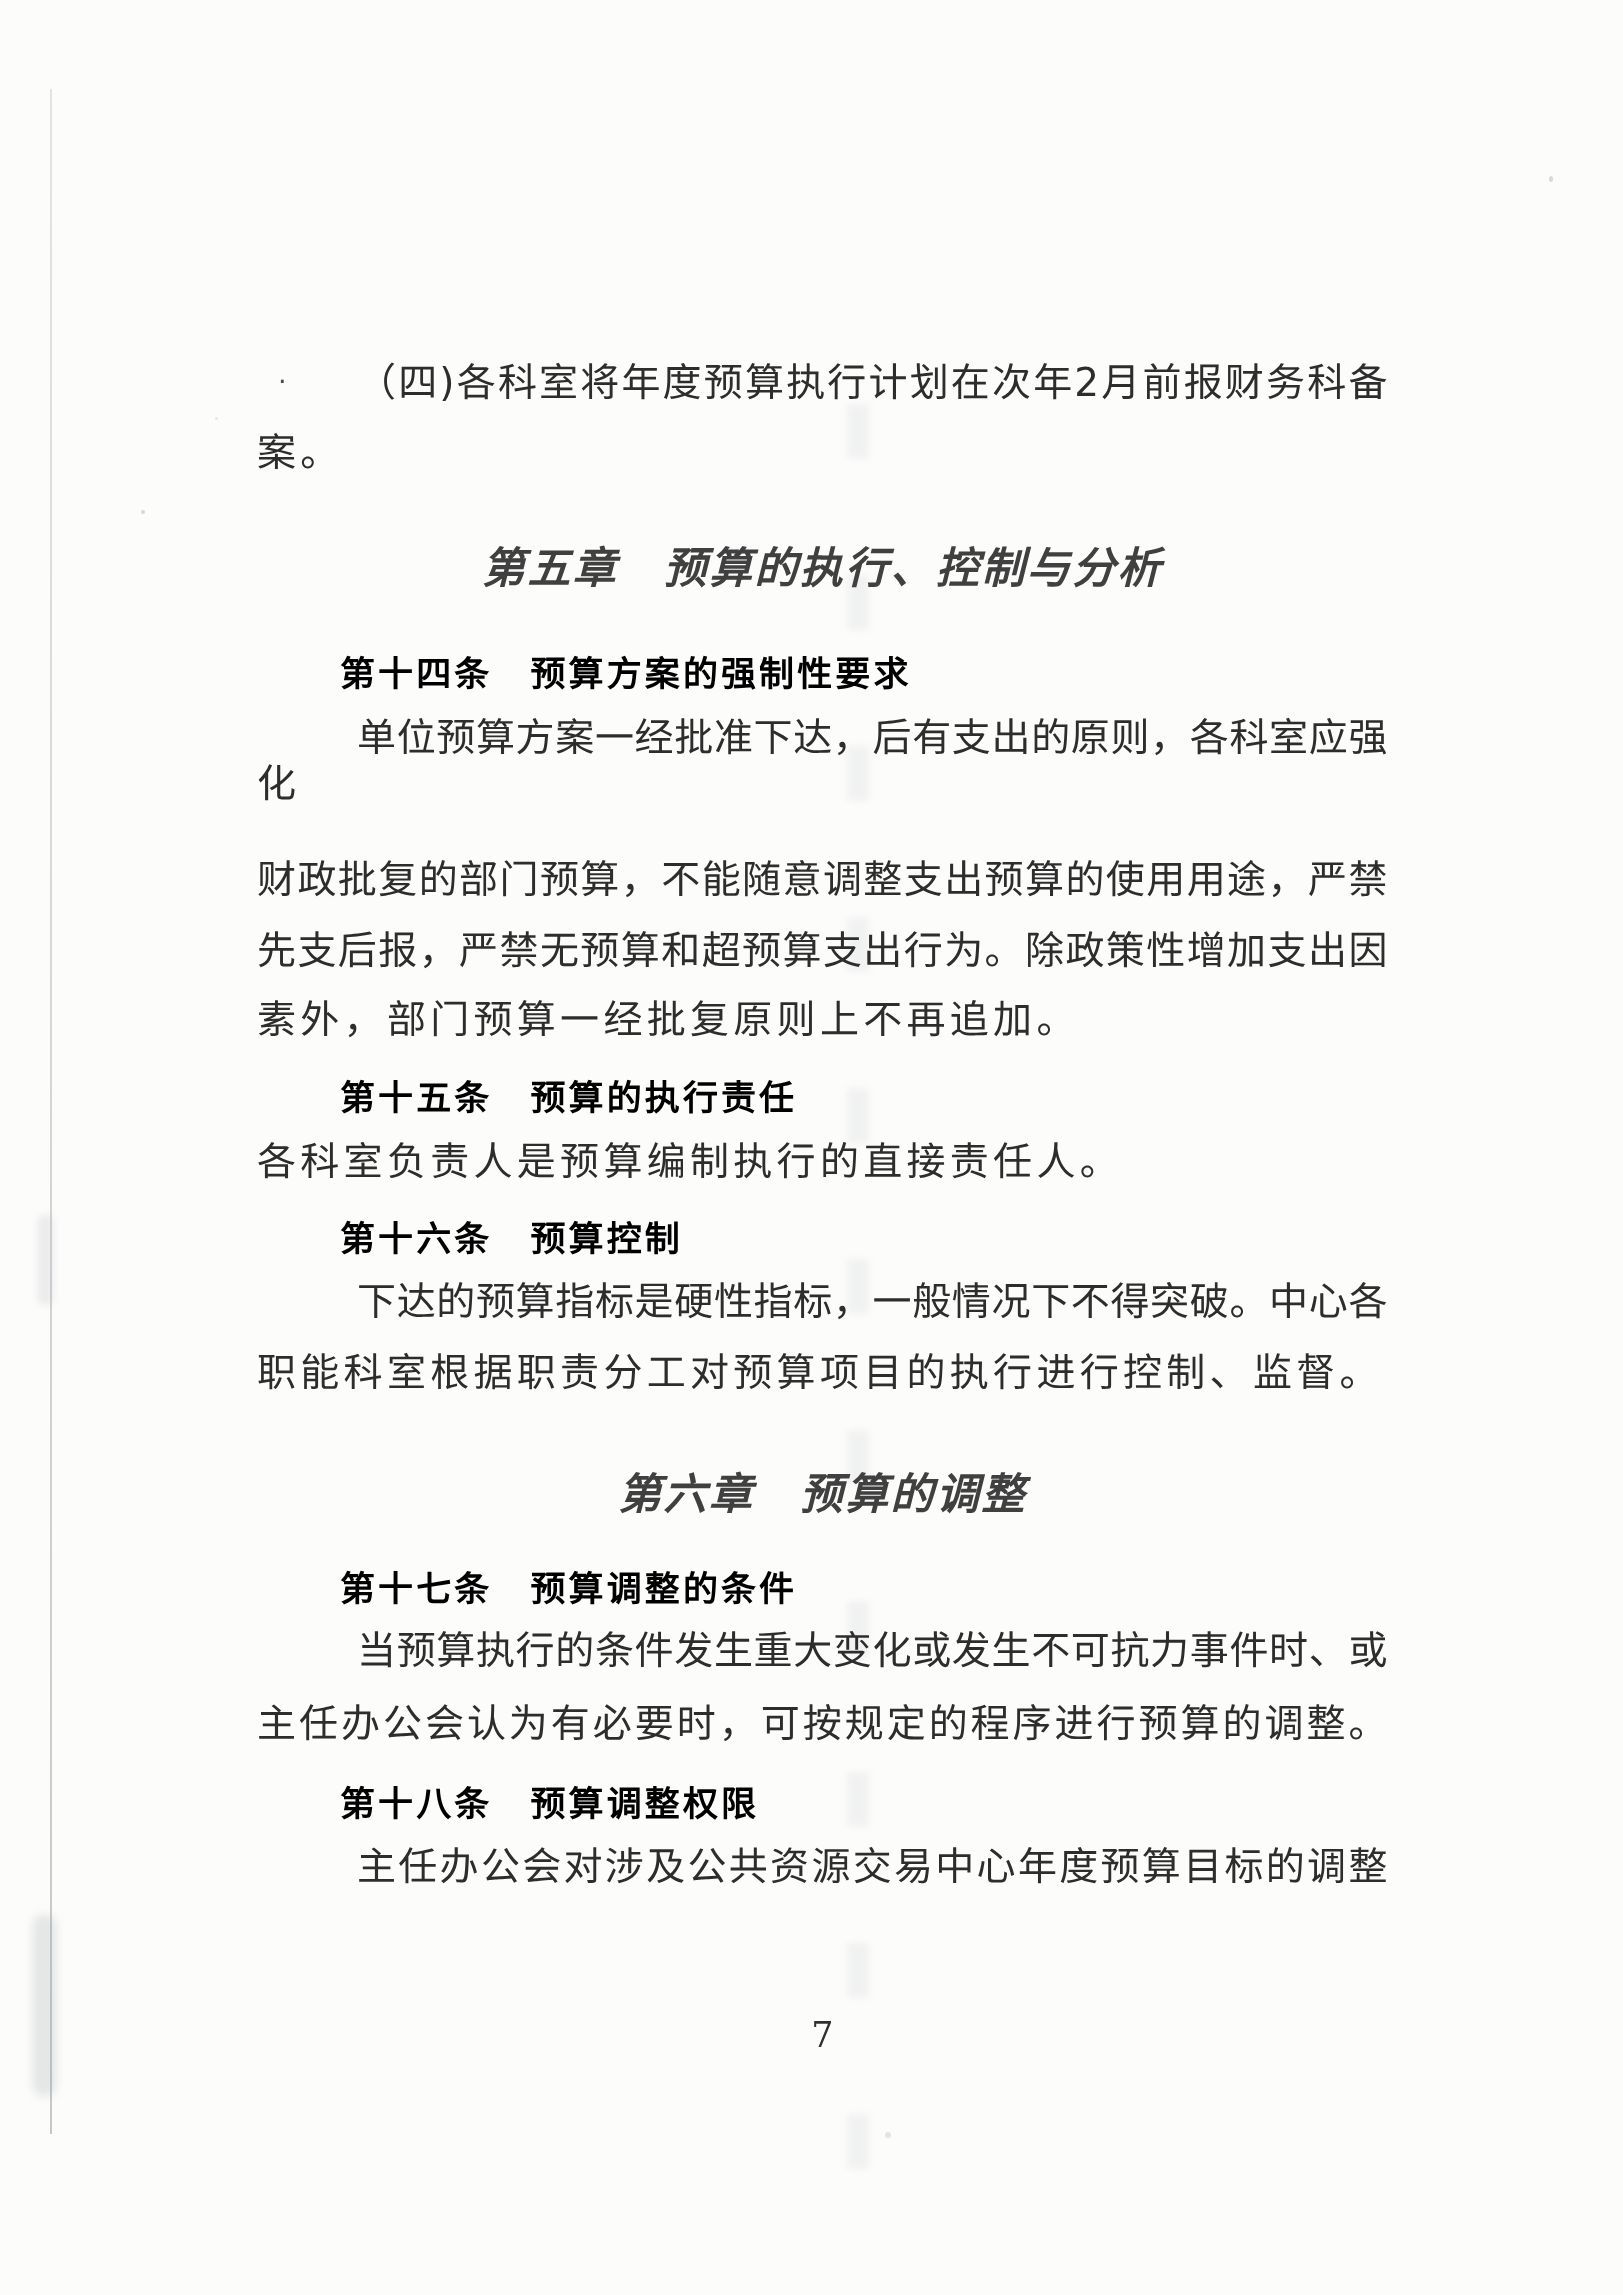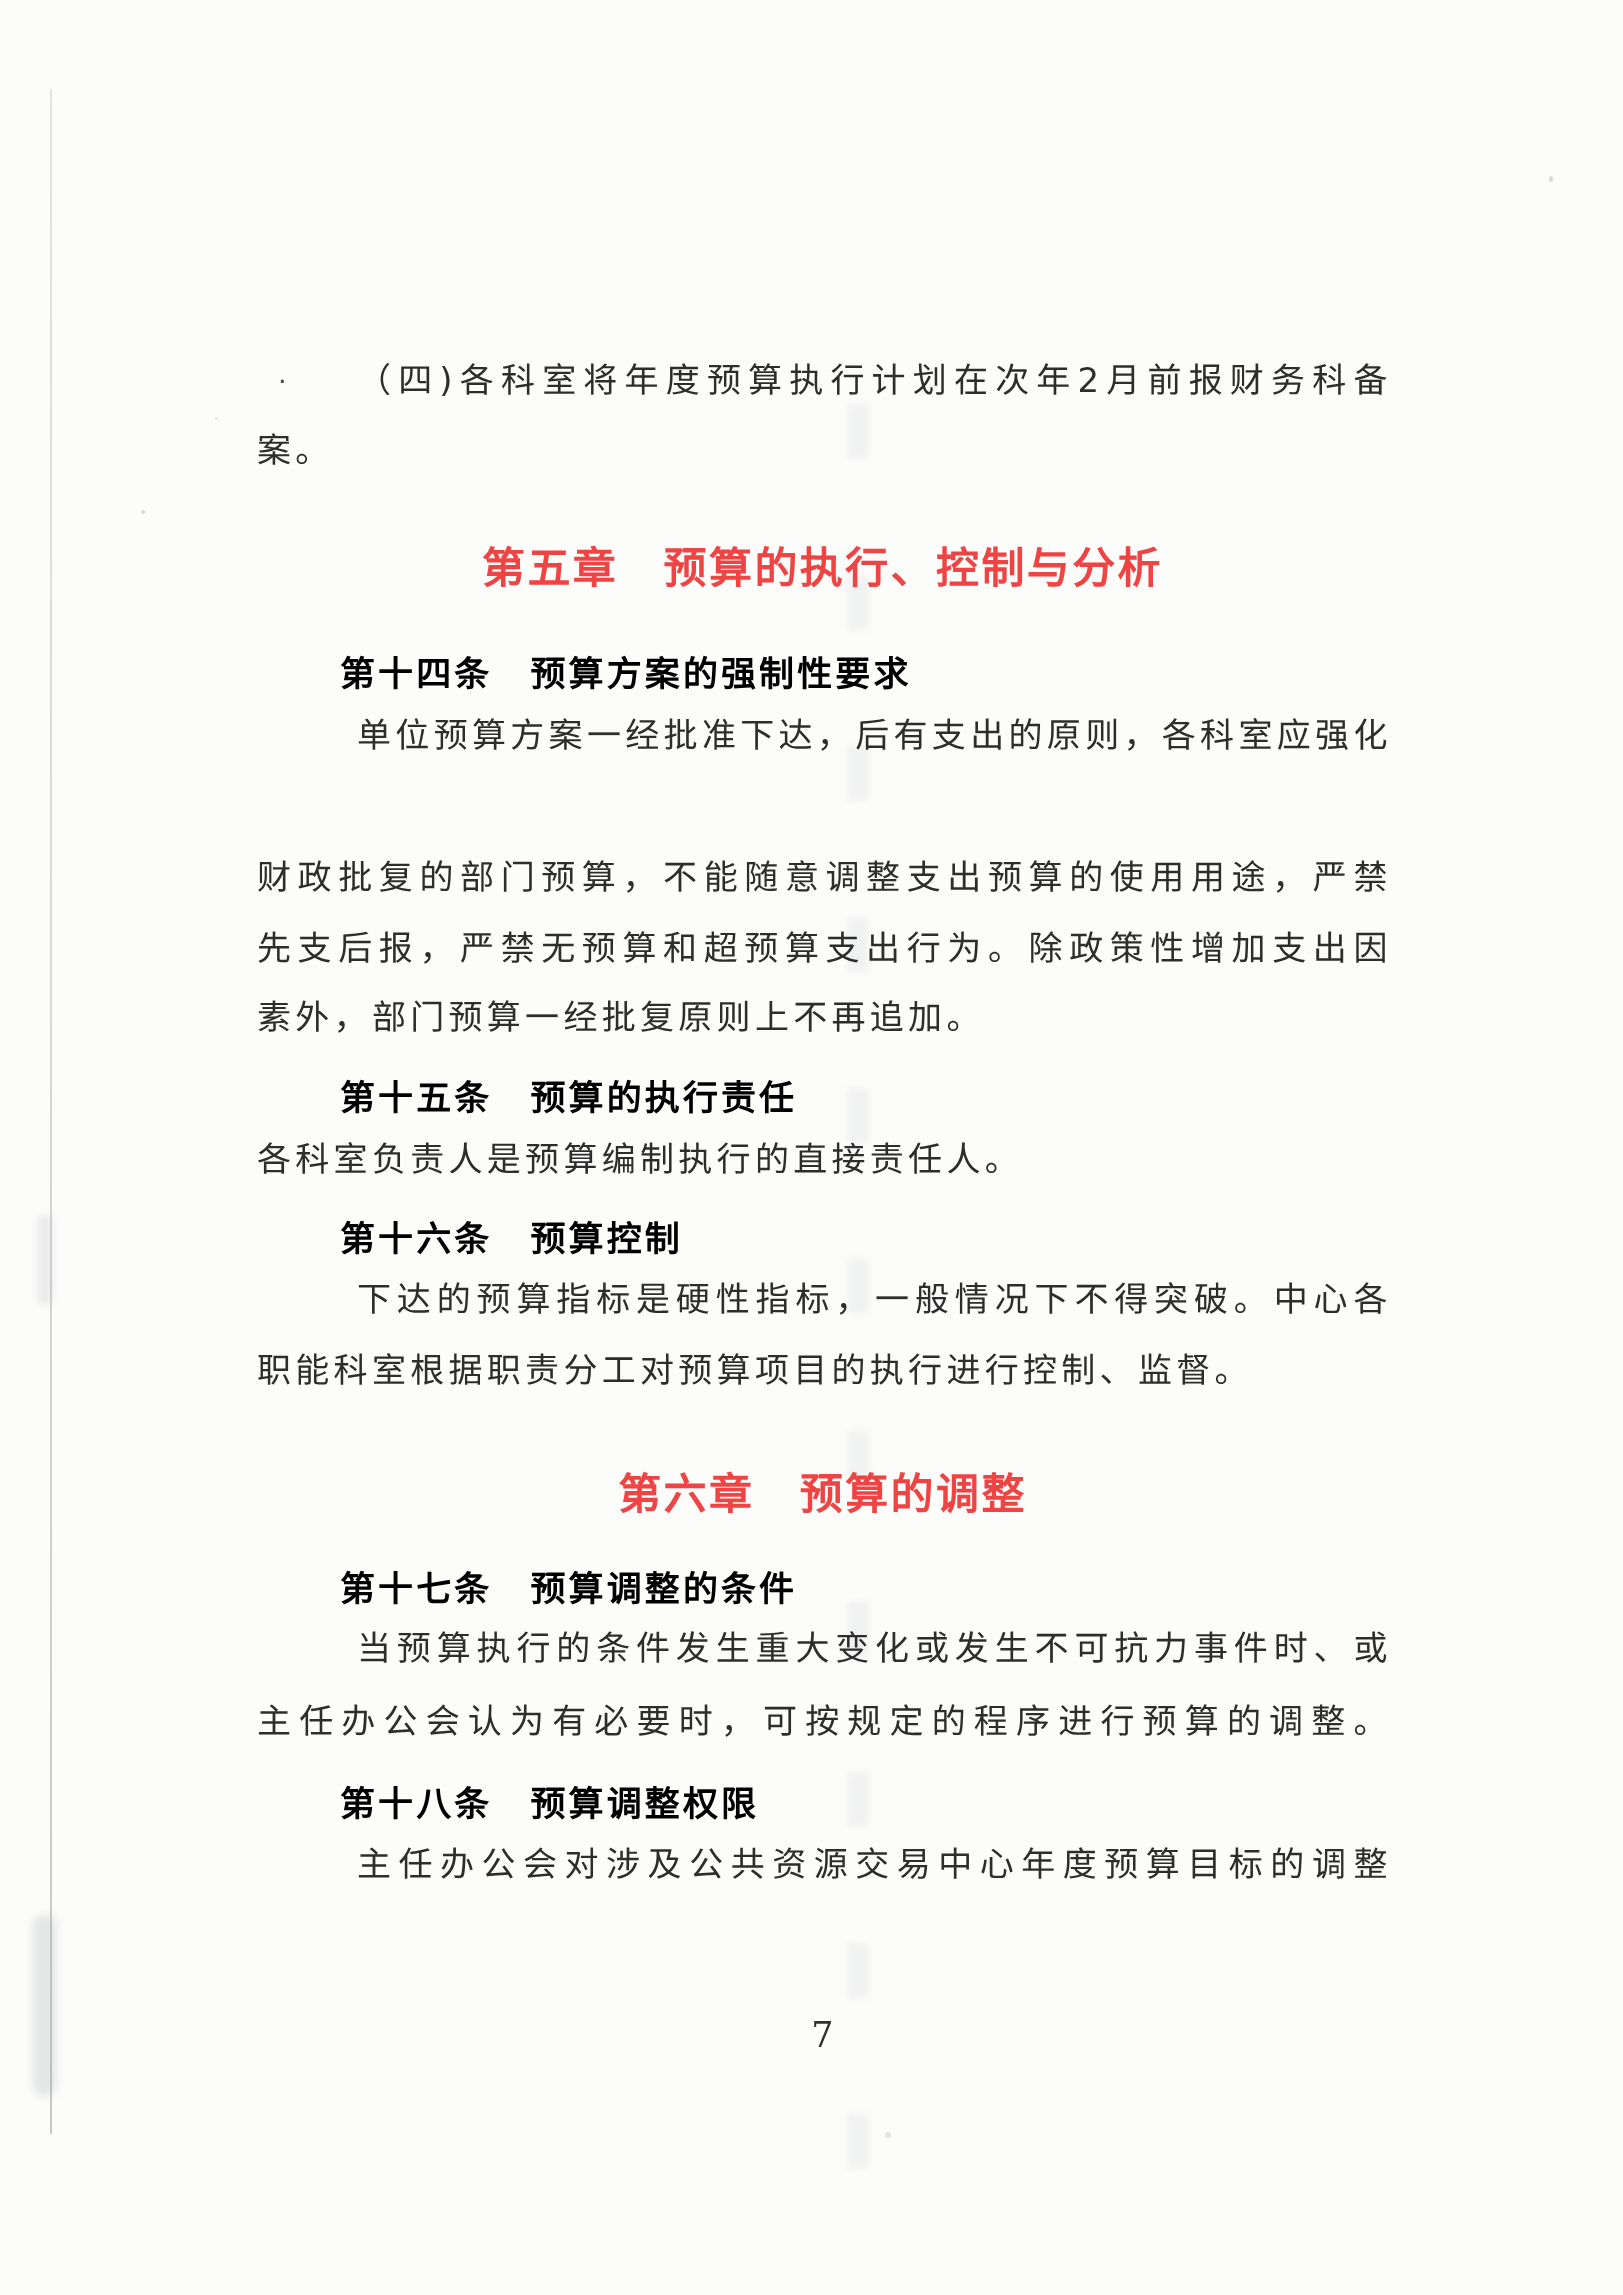--- a/index.html
+++ b/index.html
@@ -9,21 +9,21 @@
     height: 2295px;
     margin: 0 auto;
     background: #fcfcfb;
     overflow: hidden;
     font-family: "DejaVu Sans", sans-serif;
     color: #2d2d2d;
   }
   .line {
     position: absolute;
     left: 257px;
-    font-size: 34px;
+    font-size: 39px;
     line-height: 1.18;
     letter-spacing: 4.3px;
     white-space: nowrap;
     color: #2d2d2d;
   }
   
   .j {
     width: 1131px;
     white-space: normal;
     letter-spacing: 0.6px;
@@ -33,22 +33,23 @@
   .indent { text-indent: 100px; }
   .chapter {
     position: absolute;
     left: 257px;
     width: 1131px;
     text-align: left;
     text-align-last: center;
     font-size: 43px;
     font-weight: 700;
     letter-spacing: 2.4px;
-    color: #ef4444;
+    color: #404040;
     white-space: nowrap;
+    font-style: italic;
   }
   .article {
     position: absolute;
     left: 340px;
     font-size: 35px;
     font-weight: 700;
     letter-spacing: 3.1px;
     color: #000000;
     white-space: nowrap;
   }

